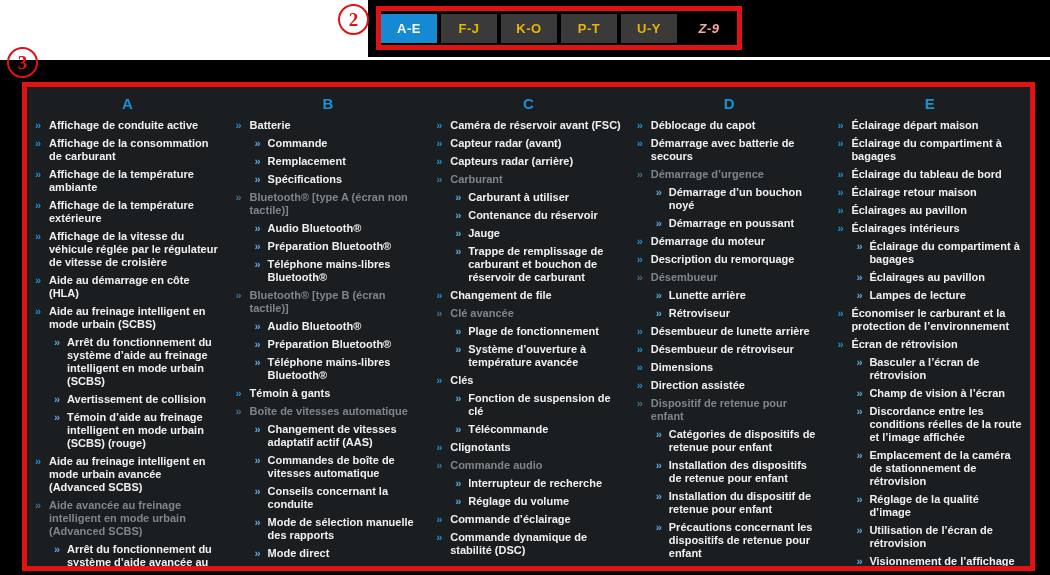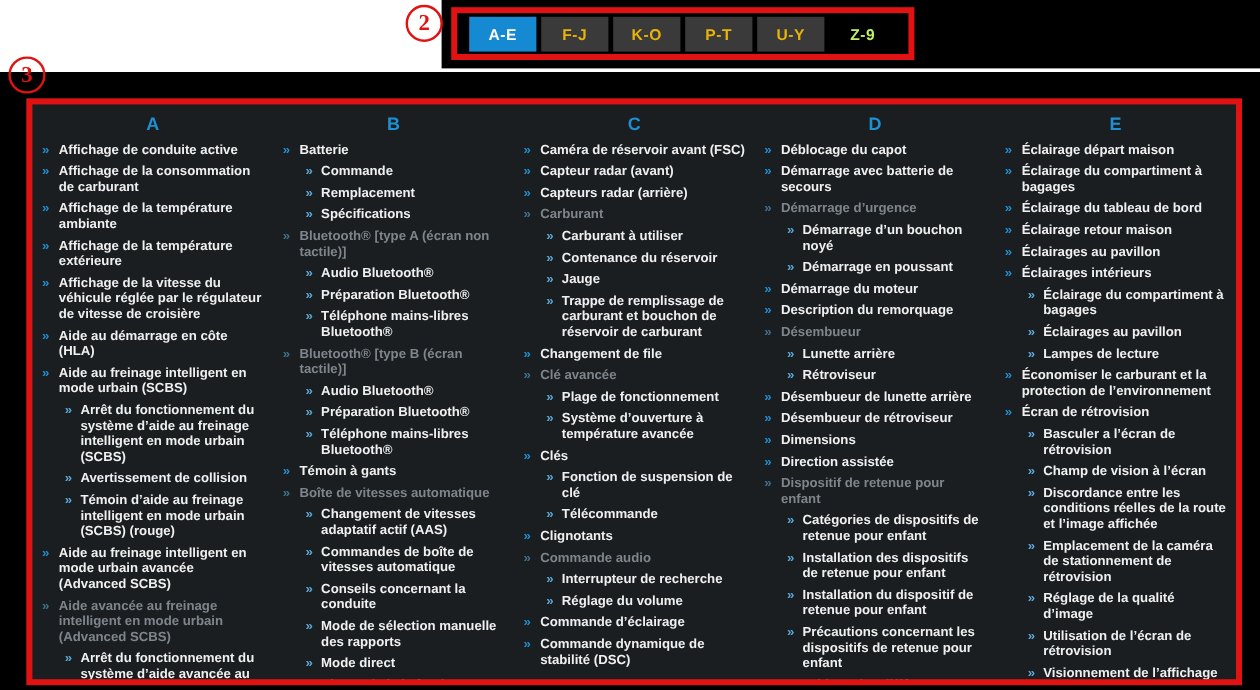--- a/index.html
+++ b/index.html
@@ -6,29 +6,29 @@
   body{
     width:1050px;height:575px;position:relative;overflow:hidden;
     background:#ffffff;
     font-family:"Liberation Sans","DejaVu Sans",sans-serif;
   }
   
   .topbar-black{position:absolute;left:368px;top:0;width:682px;height:57px;background:#000;}
   .tab-frame{
     position:absolute;left:376px;top:6px;height:44px;
     border:5px solid #e01212;box-sizing:border-box;
-    display:flex;align-items:center;gap:4px;padding:2px 10px;background:#000;
+    display:flex;align-items:center;gap:4px;padding:2px 0;background:#000;
   }
   .tab{
     min-width:44px;height:29px;display:flex;align-items:center;justify-content:center;
     padding:0 6px;background:#3a3a3a;color:#eab308;
     font-size:13px;font-weight:bold;letter-spacing:.5px;cursor:pointer;
   }
   .tab.selected{background:#1589d1;color:#fff;}
-  .tab.disabled{background:transparent;color:#bef264;cursor:default;}
+  .tab.disabled{background:transparent;color:#fca5a5;cursor:default;font-style:italic;}
   
   .annot{
     position:absolute;width:27px;height:27px;border:2px solid #e01212;border-radius:50%;
     color:#e01212;font-size:19px;font-weight:bold;line-height:27px;text-align:center;
     font-family:"Liberation Serif","DejaVu Serif",serif;z-index:5;background:transparent;
   }
   .annot2{left:338px;top:4px;}
   .annot3{left:7px;top:47px;}
   
   .content-black{position:absolute;left:0;top:60px;width:1050px;height:515px;background:#000;}

